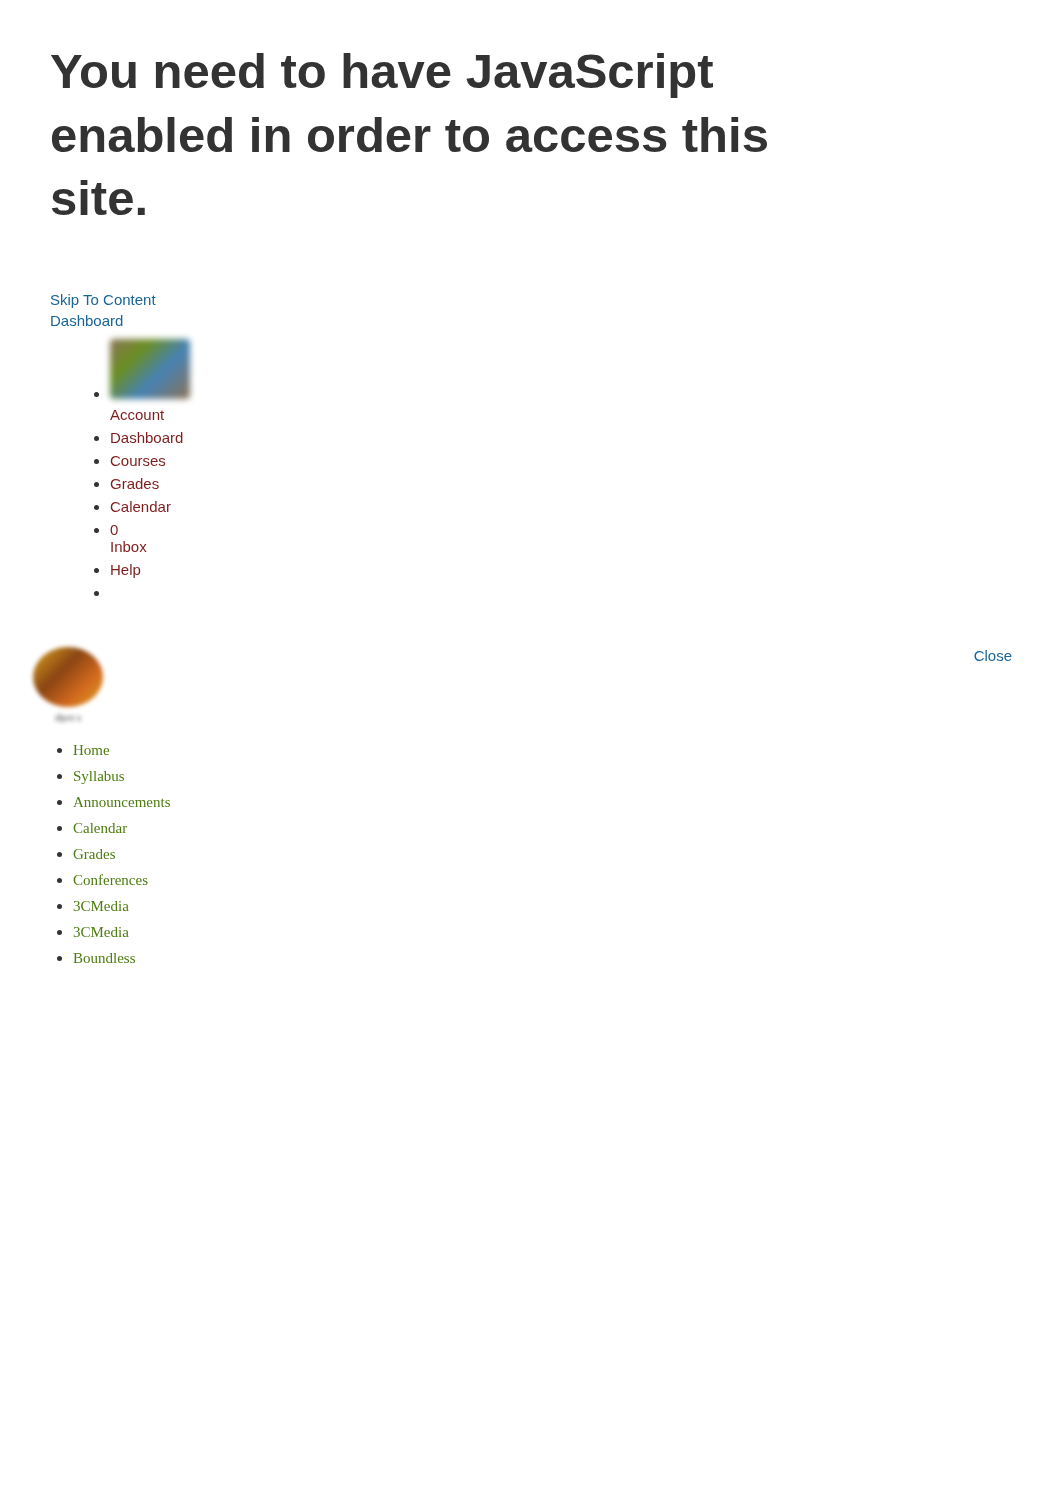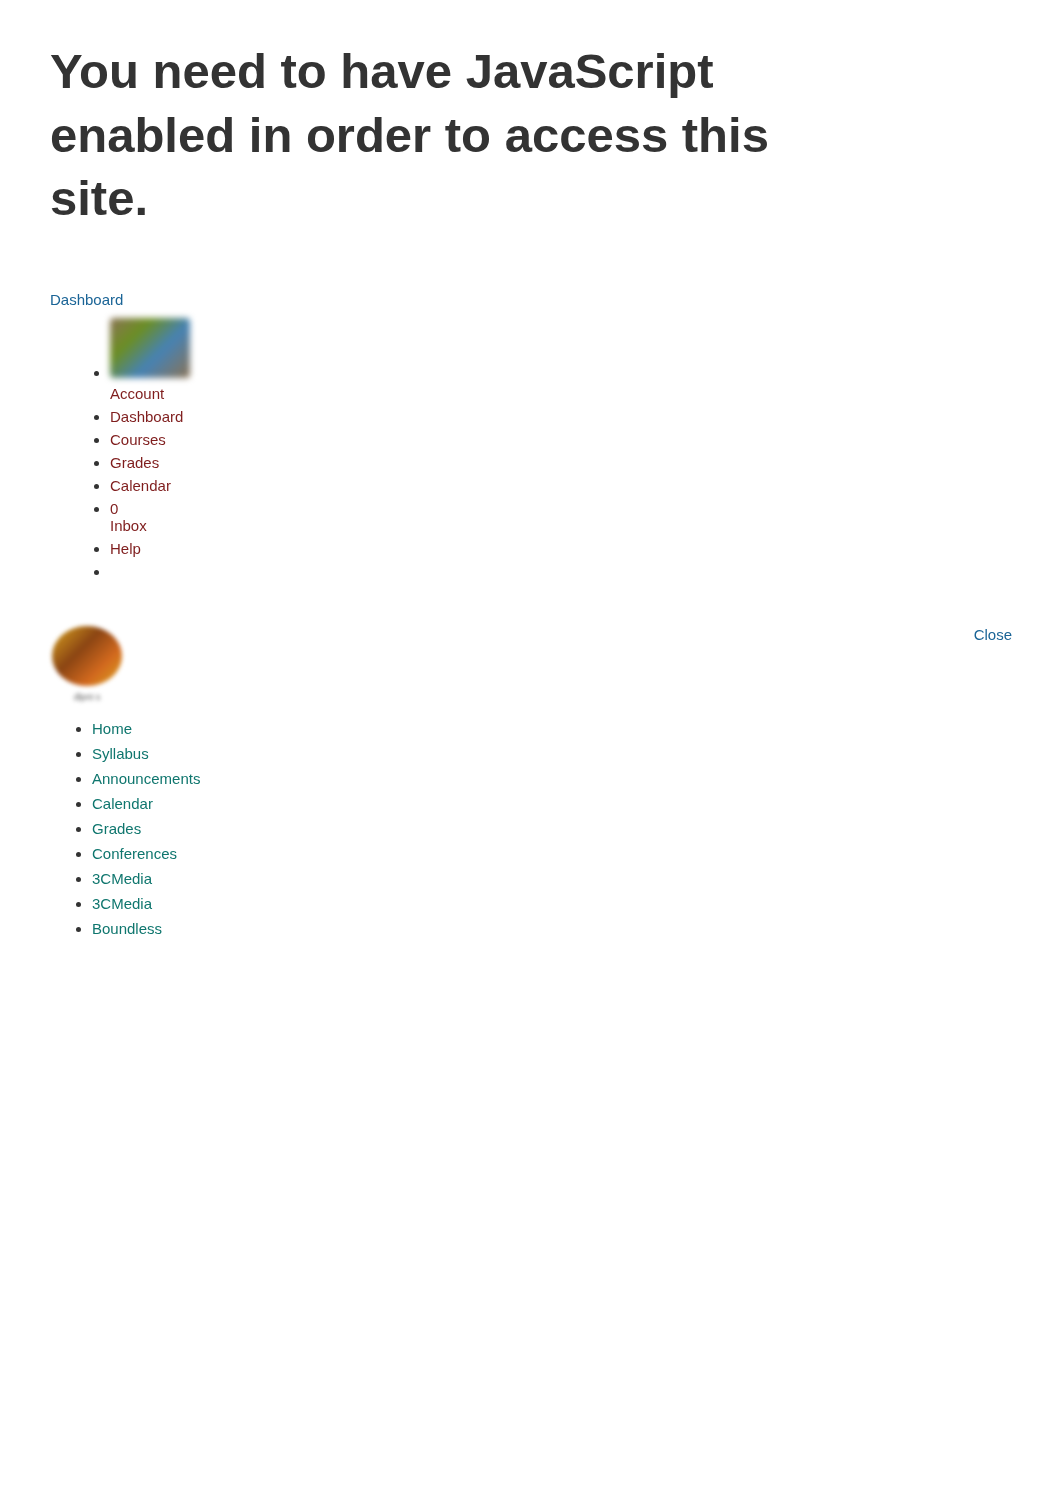--- a/index.html
+++ b/index.html
@@ -64,21 +64,21 @@
     }
     .close-btn {
       position: absolute;
       right: 50px;
       color: #1a6496;
       font-size: 15px;
       cursor: pointer;
       text-decoration: none;
     }
     .panel-section {
-      padding: 20px 52px;
+      padding: 20px 33px;
       position: relative;
     }
     .panel-avatar {
       width: 70px;
       height: 60px;
       background: linear-gradient(135deg, #DAA520 0%, #8B4513 40%, #D2691E 70%, #DAA520 100%);
       border-radius: 50%;
       display: inline-block;
       position: relative;
       filter: blur(2px);
@@ -123,40 +123,42 @@
     .course-list {
       list-style: disc;
       padding-left: 40px;
       margin-top: 10px;
     }
     .course-list li {
       margin-bottom: 8px;
       font-size: 15px;
     }
     .course-list li a {
-      color: #0f766e;
-      text-decoration: none;
+      color: #4d7c0f;
+      text-decoration: none;
+      font-family: Liberation Serif, serif;
     }
     .inbox-item {
       display: flex;
       align-items: center;
       gap: 4px;
     }
     .inbox-count {
       color: #1a6496;
       text-decoration: none;
     }
   </style>
 </head>
 <body>
 
 <h1 class="main-heading">You need to have JavaScript enabled in order to access this site.</h1>
 
 <div class="nav-section">
   <div class="nav-links">
+    <a href="#">Skip To Content</a>
     <a href="#">Dashboard</a>
   </div>
 
   <ul class="nav-list">
 
     <li>
       <div class="avatar-placeholder"></div>
       <a href="#" class="account-label">Account</a>
     </li>
     <li>

